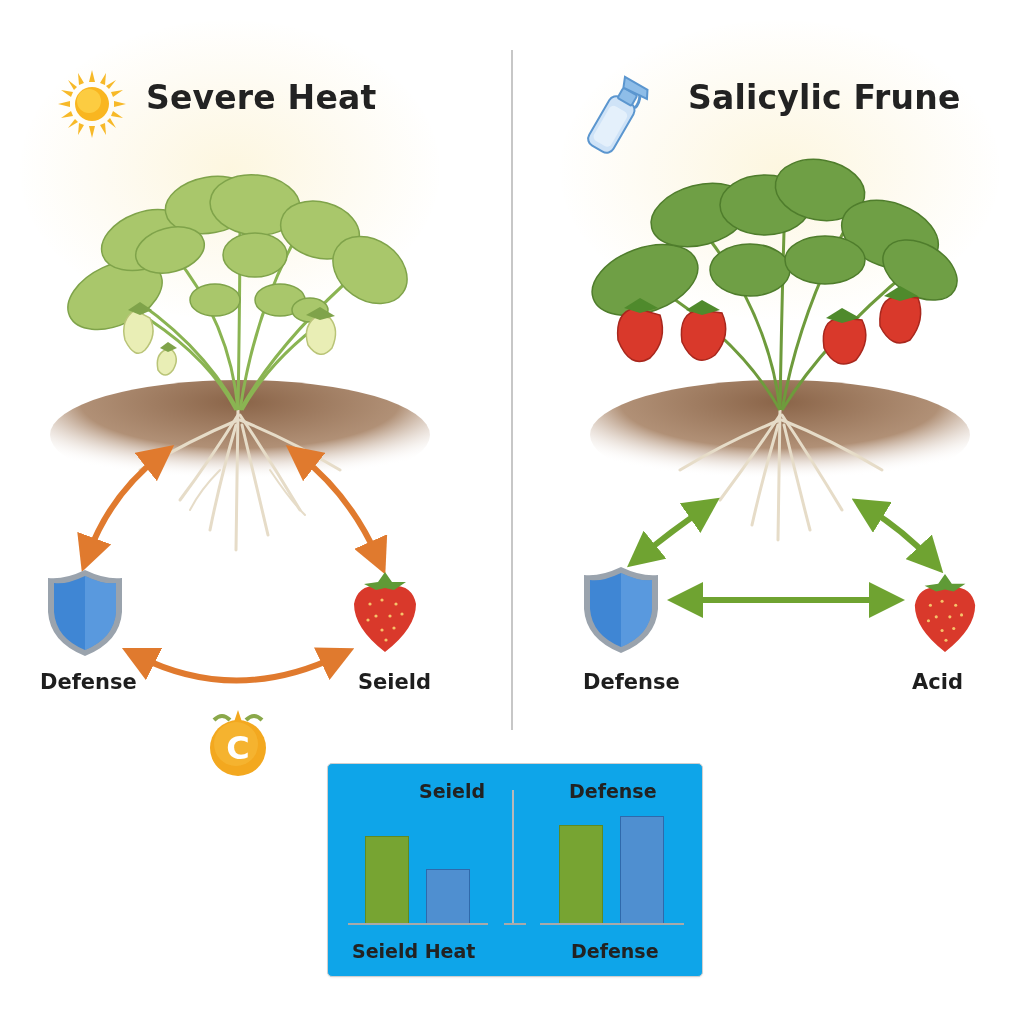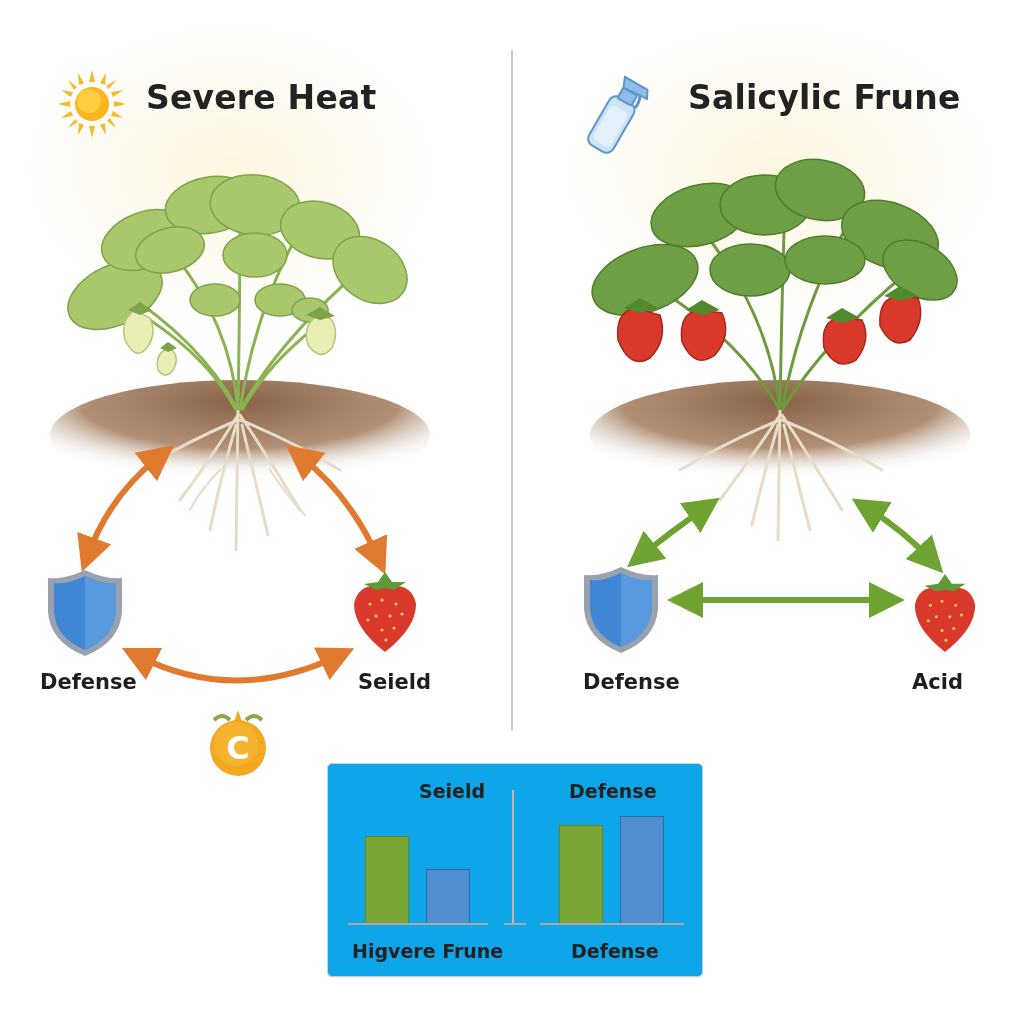--- a/index.html
+++ b/index.html
@@ -281,15 +281,15 @@
 
   <div class="abs" style="left:184px;top:26px;width:1.5px;height:134px;background:#b8b8b8;"></div>
   <div class="baseline" style="left:176px;top:159px;width:22px;"></div>
 
   <div class="abs" style="left:212px;top:50px;width:144px;height:110px;">
     <div class="bar green" style="left:19px;height:99px;"></div>
     <div class="bar blue" style="left:80px;height:108px;"></div>
   </div>
   <div class="baseline" style="left:212px;top:159px;width:144px;"></div>
 
-  <div class="chart-xlabel" style="left:24px;top:176px;">Higvere Frune</div>
+  <div class="chart-xlabel" style="left:24px;top:176px;">Seield Heat</div>
   <div class="chart-xlabel" style="left:243px;top:176px;">Defense</div>
 </div>
 
 </body></html>

